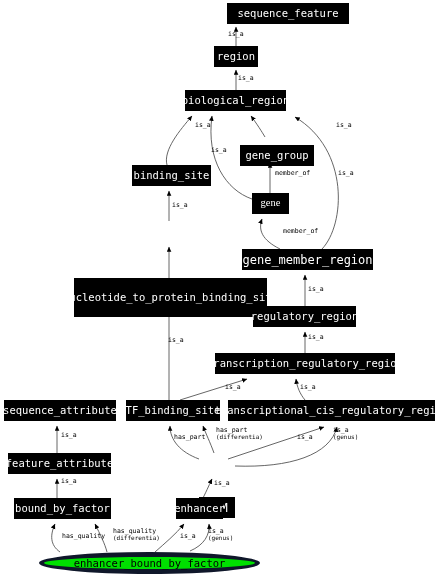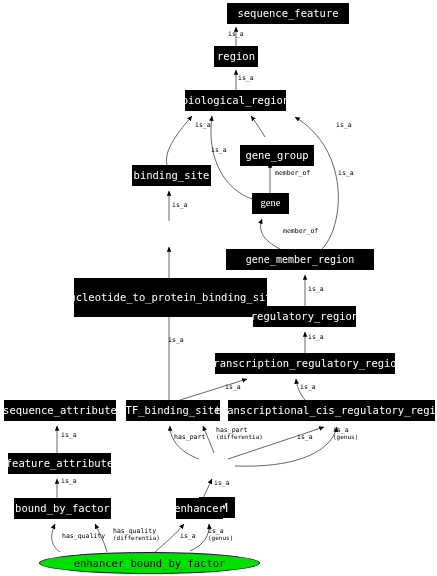--- a/index.html
+++ b/index.html
@@ -3,21 +3,21 @@
 <meta charset="utf-8">
 <style>
   html,body{margin:0;padding:0;background:#ffffff;}
   body{font-family:"DejaVu Sans Mono",monospace;}
   #graph{position:relative;width:437px;height:576px;overflow:hidden;background:#fff;}
   #edges{position:absolute;left:0;top:0;width:437px;height:576px;}
   .node{position:absolute;box-sizing:border-box;display:flex;align-items:center;justify-content:center;
         background:#000000;color:#ffffff;border:1px solid #000;
         font-family:"DejaVu Sans Mono",monospace;white-space:nowrap;letter-spacing:0px;}
   .node span{display:block;line-height:1;}
-  .node.ellipse{background:#00e000;color:#000000;border:1px solid #0f172a;border-radius:50%;}
+  .node.ellipse{background:#00e000;color:#000000;border:5px solid #0f172a;border-radius:50%;}
   .elabel{position:absolute;font-family:"DejaVu Sans Mono",monospace;font-size:6.5px;color:#000;
           white-space:nowrap;line-height:1.05;text-align:left;}
   .elabel .sub{display:block;font-size:6px;}
 </style>
 </head>
 <body>
 
 <div id="graph">
 
   <svg id="edges" viewBox="0 0 437 576">
@@ -93,21 +93,21 @@
     </div>
   <div class="node" style="left:240px;top:137px;width:74px;height:21px;font-size:10.5px;margin-top:8px;">
       <span>gene_group</span>
     </div>
   <div class="node" style="left:132px;top:165px;width:79px;height:21px;font-size:10.5px;">
       <span>binding_site</span>
     </div>
   <div class="node" style="left:252px;top:193px;width:37px;height:21px;font-size:10.5px;font-family:Liberation Serif, serif;">
       <span>gene</span>
     </div>
-  <div class="node" style="left:226px;top:249px;width:148px;height:21px;font-size:10px;">
+  <div class="node" style="left:242px;top:249px;width:131px;height:21px;font-size:12px;">
       <span>gene_member_region</span>
     </div>
   <div class="node" style="left:74px;top:278px;width:193px;height:39px;font-size:10.5px;">
       <span>nucleotide_to_protein_binding_site</span>
     </div>
   <div class="node" style="left:253px;top:306px;width:103px;height:21px;font-size:10.5px;">
       <span>regulatory_region</span>
     </div>
   <div class="node" style="left:215px;top:353px;width:180px;height:21px;font-size:10.5px;">
       <span>transcription_regulatory_region</span>

